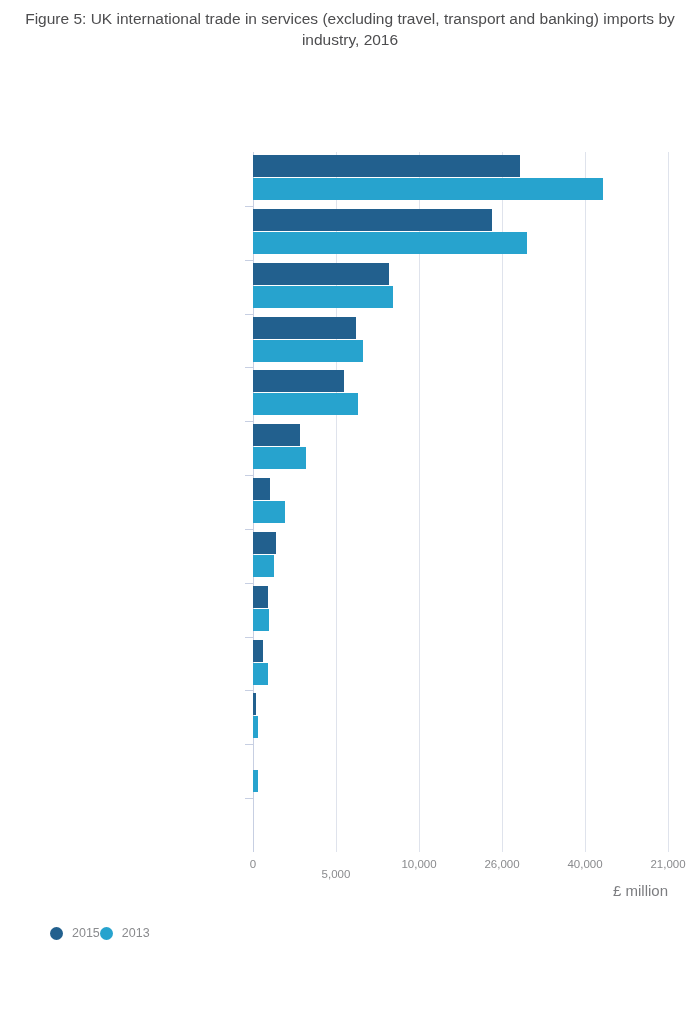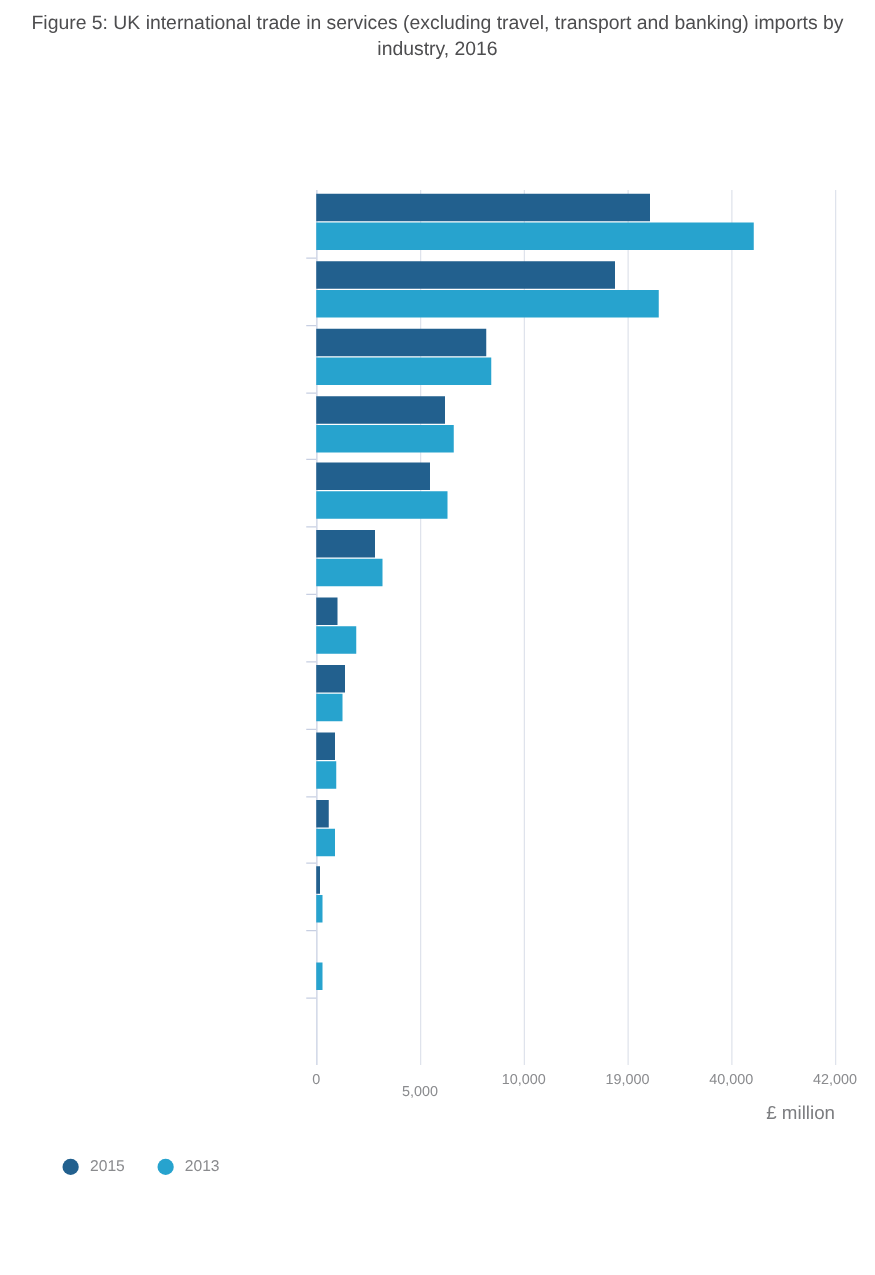--- a/index.html
+++ b/index.html
@@ -103,21 +103,20 @@
     white-space: nowrap;
   }
 
   
   #legend {
     position: absolute;
     left: 50px;
     top: 926px;
     display: flex;
     align-items: center;
-    gap: 26px;
   }
   .legend-item {
     display: flex;
     align-items: center;
     gap: 9px;
   }
   .legend-dot {
     width: 13px;
     height: 13px;
     border-radius: 50%;
@@ -204,23 +203,23 @@
           <div class="bar bar-2016" title="Real Estate Activities — 2016: 300" style="width: 4.98px; background: rgb(39, 163, 206);"></div>
         </div>
         <div class="cat-row" style="top: 646.154px; height: 53.8462px;">
           <div class="row-tick" style="top: 0px;"></div>
         </div>
       </div>
     <div id="xticks">
         <div class="xtick-label" style="left: 0px;">0</div>
         <div class="xtick-label" style="left: 83px; margin-top: 10px;">5,000</div>
         <div class="xtick-label" style="left: 166px;">10,000</div>
-        <div class="xtick-label" style="left: 249px;">19,000</div>
+        <div class="xtick-label" style="left: 249px;">26,000</div>
         <div class="xtick-label" style="left: 332px;">40,000</div>
-        <div class="xtick-label" style="left: 415px;">42,000</div>
+        <div class="xtick-label" style="left: 415px;">21,000</div>
       </div>
     <div id="x-axis-title">£ million</div>
   </div>
 
   <div id="legend">
       <div class="legend-item">
         <span class="legend-dot" style="background: rgb(34, 96, 142);"></span>
         <span class="legend-label">2015</span>
       </div>
       <div class="legend-item">

